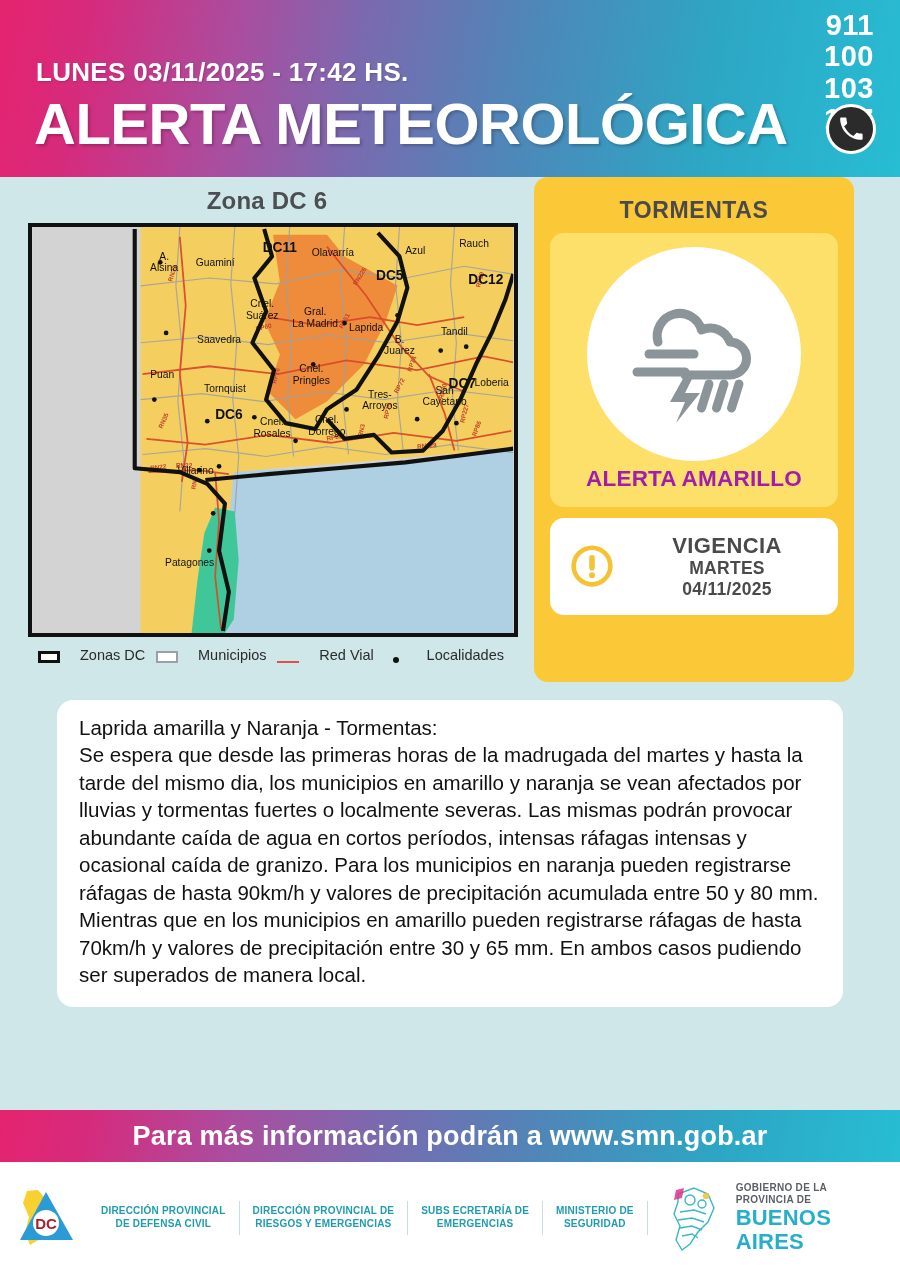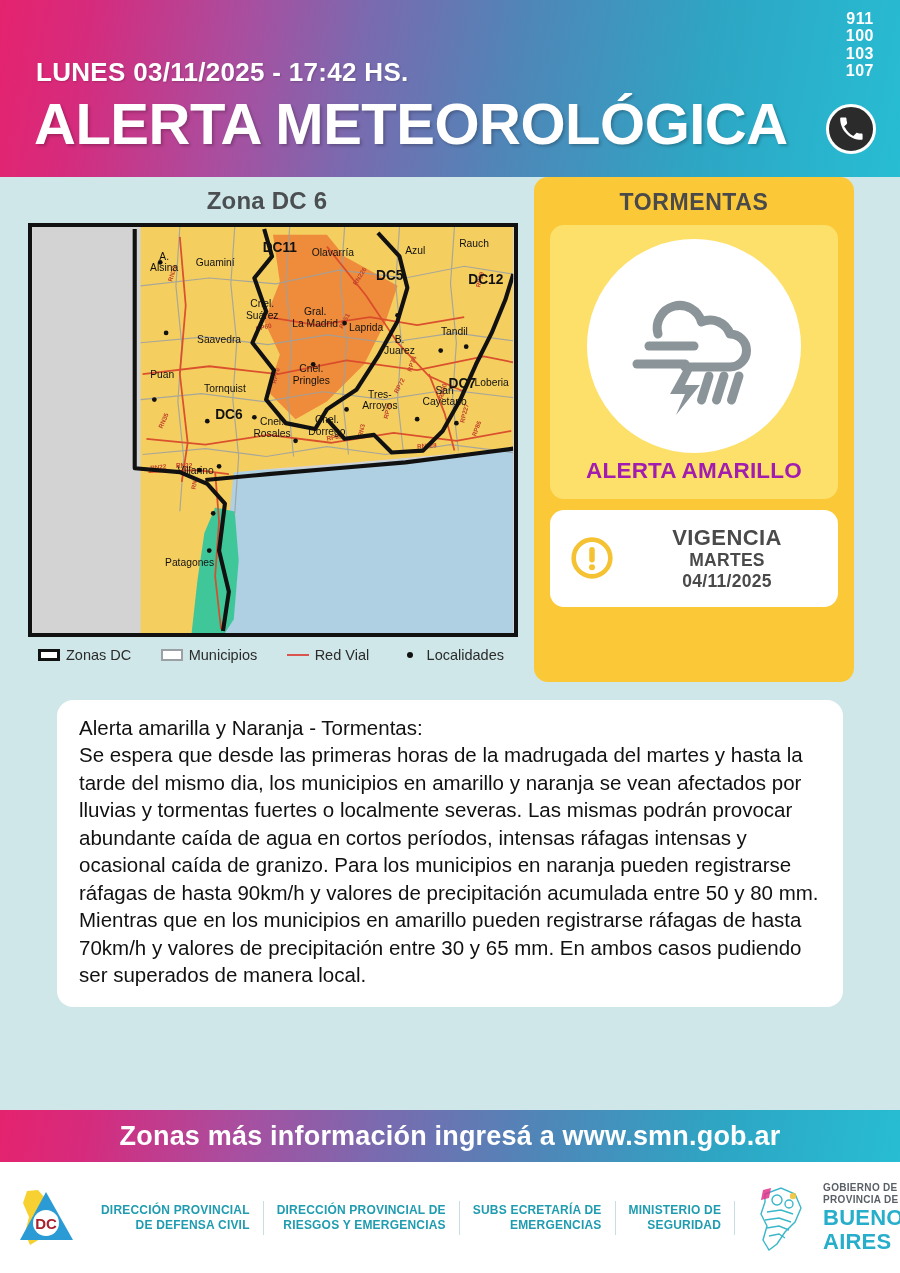--- a/index.html
+++ b/index.html
@@ -44,23 +44,23 @@
     font-weight: 800;
     letter-spacing: -0.5px;
     line-height: 1;
     text-shadow: 2px 2px 3px rgba(0,0,0,.22);
     white-space: nowrap;
   }
   .emergency-nums {
     position: absolute;
     right: 26px;
     top: 10px;
-    text-align: center;
+    text-align: right;
     color: #ffffff;
-    font-size: 16px;
+    font-size: 29px;
     font-weight: 800;
     line-height: 1.08;
     letter-spacing: 0.5px;
   }
   .phone-badge {
     position: absolute;
     right: 24px;
     top: 104px;
     width: 50px;
     height: 50px;
@@ -111,34 +111,34 @@
     position: absolute;
     left: 28px; top: 470px;
     width: 490px;
     display: flex;
     align-items: center;
     justify-content: space-between;
     padding: 0 14px 0 10px;
     font-size: 14.5px;
     color: #2b2b2b;
   }
-  .legend-item { display: flex; align-items: center; gap: 6px; white-space: nowrap; }
+  .legend-item { display: flex; align-items: flex-end; gap: 20px; white-space: nowrap; }
   .lg-zonas { width: 22px; height: 12px; border: 3px solid #111; background: #fff; }
   .lg-muni  { width: 22px; height: 12px; border: 2px solid #9aa0a3; background: #fff; }
   .lg-vial  { width: 22px; height: 0; border-top: 2px solid #d9534f; }
   .lg-loc   { width: 6px; height: 6px; border-radius: 50%; background: #111; margin: 0 8px; }
 
   
   .alert-col {
     position: absolute;
     left: 534px; top: 0;
     width: 320px; height: 505px;
     background: #fbc838;
     border-radius: 14px;
-    padding: 12px 16px 14px;
+    padding: 20px 16px 14px;
   }
   .alert-kind {
     text-align: center;
     font-size: 23px;
     font-weight: 800;
     color: #4a4a4a;
     letter-spacing: 0.6px;
     margin-bottom: 9px;
   }
   .alert-card {
@@ -224,25 +224,25 @@
     position: absolute;
     left: 0; top: 1162px;
     width: 900px; height: 111px;
     background: #ffffff;
     display: flex;
     align-items: center;
     padding: 0 14px;
   }
   .dc-logo { width: 64px; height: 62px; flex: 0 0 64px; margin-right: 10px; }
   .agency {
-    font-size: 12px;
+    font-size: 10px;
     font-weight: 800;
     color: #1f9cb0;
     line-height: 1.25;
-    text-align: right;
+    text-align: center;
     letter-spacing: 0.2px;
     padding: 0 13px;
     white-space: nowrap;
   }
   .divider { width: 1px; height: 34px; background: #c8dfe2; flex: 0 0 1px; }
   .ba-block { display: flex; align-items: center; gap: 16px; margin-left: 16px; }
   .ba-mark { width: 56px; height: 72px; flex: 0 0 56px; }
   .ba-txt-top {
     font-size: 10px; font-weight: 800; color: #5a5f66;
     letter-spacing: 0.3px; line-height: 1.2;
@@ -469,26 +469,26 @@
       <div class="vig-text">
         <div class="vig-title">VIGENCIA</div>
         <div class="vig-day">MARTES</div>
         <div class="vig-date">04/11/2025</div>
       </div>
     </div>
   </div>
 </div>
 
 <div class="body-card">
-  <p>Alerta amarilla y Naranja - Tormentas:</p>
+  <p>Laprida amarilla y Naranja - Tormentas:</p>
   <p>Se espera que desde las primeras horas de la madrugada del martes y hasta la tarde del mismo dia, los municipios en amarillo y naranja se vean afectados por lluvias y tormentas fuertes o localmente severas. Las mismas podrán provocar abundante caída de agua en cortos períodos, intensas ráfagas intensas y ocasional caída de granizo. Para los municipios en naranja pueden registrarse ráfagas de hasta 90km/h y valores de precipitación acumulada entre 50 y 80 mm. Mientras que en los municipios en amarillo pueden registrarse ráfagas de hasta 70km/h y valores de precipitación entre 30 y 65 mm. En ambos casos pudiendo ser superados de manera local.</p>
 </div>
 
 <div class="smn-bar">
-  <span>Zonas más información ingresá a www.smn.gob.ar</span>
+  <span>Para más información podrán a www.smn.gob.ar</span>
 </div>
 
 <div class="footer">
 
   <svg class="dc-logo" viewBox="0 0 64 62">
     <path d="M13 4 L24 3 L30 10 L27 24 L31 38 L26 52 L16 58 L11 46 L15 30 L9 16 Z" fill="#f7d032"></path>
     <polygon points="32,5 59,53 6,53" fill="#2b9bd6"></polygon>
     <circle cx="32" cy="36" r="13" fill="#ffffff"></circle>
     <text x="32" y="42" font-family="Liberation Sans, sans-serif" font-size="15" font-weight="800" fill="#a8202c" text-anchor="middle">DC</text>
   </svg>

